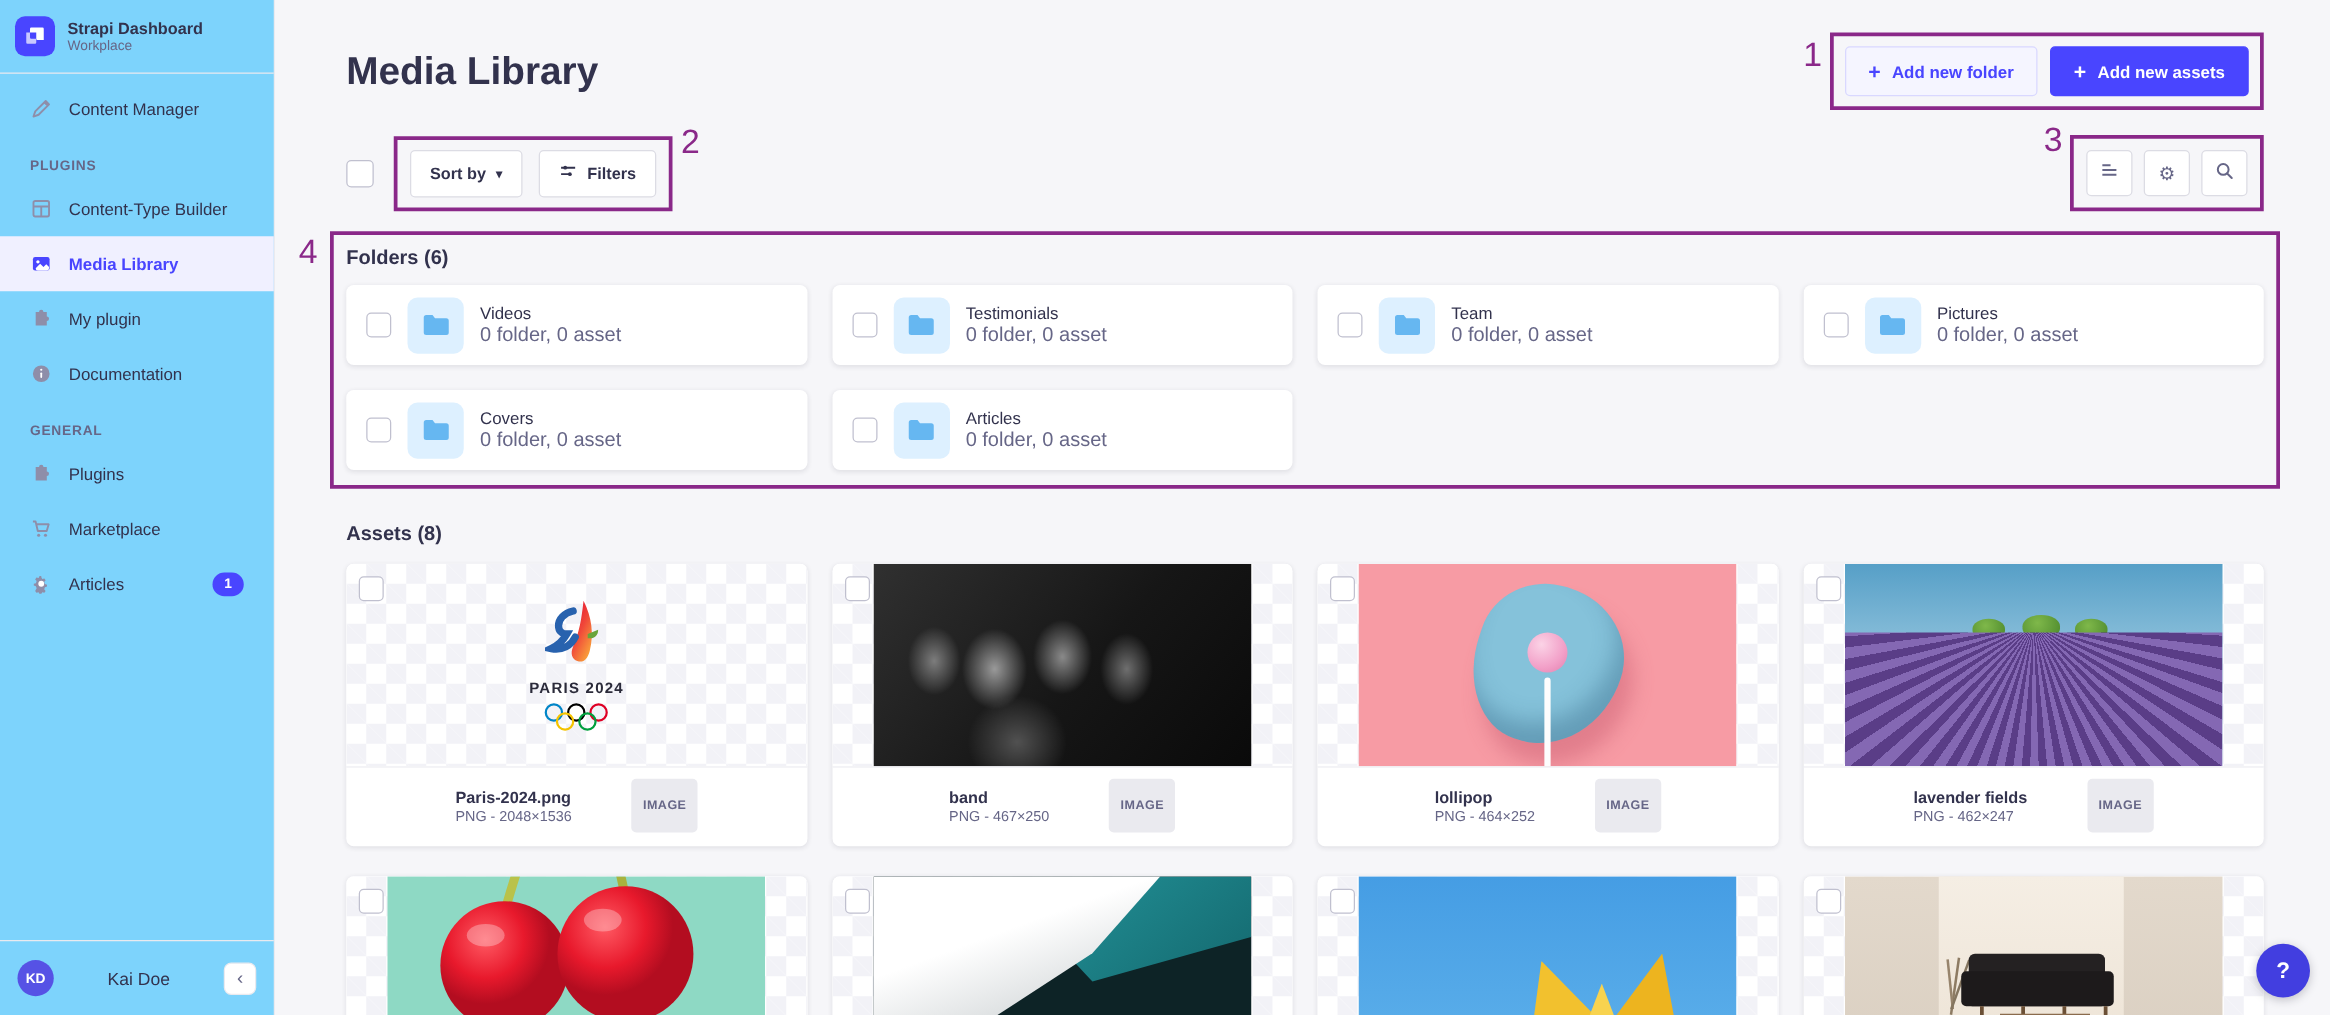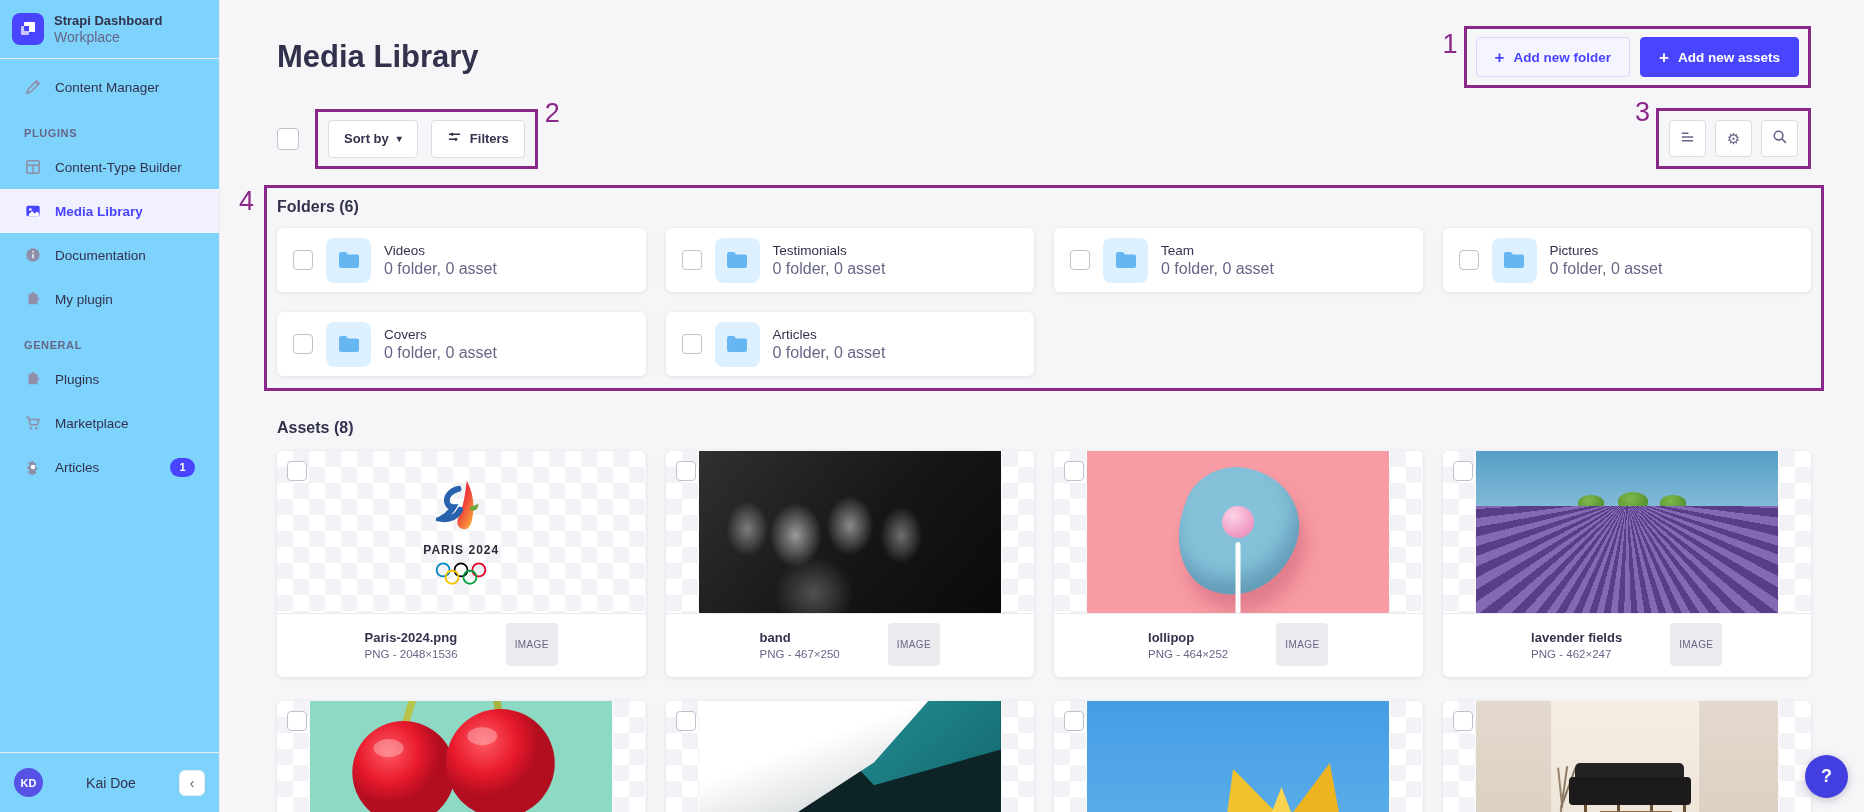--- a/index.html
+++ b/index.html
@@ -12,21 +12,21 @@
   :root{
     --accent:#4945ff; --ann:#8a2889; --txt:#32324d; --muted:#666687;
     --line:#eaeaef; --btnline:#dcdce4;
   }
 
   
   .sidebar{ width:220px; flex-shrink:0; background:#7dd3fc; border-right:1px solid var(--line); display:flex; flex-direction:column; }
   .brand{ display:flex; align-items:center; gap:10px; padding:13px 12px; border-bottom:1px solid var(--line); }
   .brand-logo{ width:32px; height:32px; border-radius:8px; background:var(--accent); display:flex; align-items:center; justify-content:center; flex-shrink:0;}
   .brand-title{ font-size:13px; font-weight:bold; color:var(--txt); line-height:1.25;}
-  .brand-sub{ font-size:14px; color:var(--muted); }
+  .brand-sub{ font-size:11px; color:var(--muted); }
   nav{ padding-top:6px; }
   .nav-item{ display:flex; align-items:center; gap:13px; height:44px; padding:0 24px; font-size:13.5px; color:var(--txt); cursor:pointer; }
   .nav-item .ic{ width:18px; height:18px; display:flex; align-items:center; justify-content:center; color:#8e8ea9; }
   .nav-item.active{ background:#f0f0ff; color:var(--accent); font-weight:bold; }
   .nav-item.active .ic{ color:var(--accent); }
   .nav-label{ flex:1; }
   .section-label{ font-size:11px; font-weight:bold; letter-spacing:.6px; color:var(--muted); padding:18px 24px 6px; }
   .badge-pill{ background:var(--accent); color:#fff; font-size:11px; font-weight:bold; min-width:25px; height:19px; border-radius:10px; display:flex; align-items:center; justify-content:center; padding:0 6px;}
   .sidebar-footer{ margin-top:auto; border-top:1px solid var(--line); padding:15px 14px; display:flex; align-items:center; }
   .avatar{ width:29px; height:29px; border-radius:50%; background:#5652e5; color:#fff; font-size:11px; font-weight:bold; display:flex; align-items:center; justify-content:center; }
@@ -83,21 +83,21 @@
     background-image:
       linear-gradient(45deg,#f2f2f7 25%,transparent 25%,transparent 75%,#f2f2f7 75%),
       linear-gradient(45deg,#f2f2f7 25%,transparent 25%,transparent 75%,#f2f2f7 75%);
     background-size:32px 32px; background-position:0 0,16px 16px;
   }
   .asset-checkbox{ position:absolute; top:10px; left:10px; width:20px; height:20px; background:#fff; border:1px solid #c0c0cf; border-radius:4px; z-index:3; cursor:pointer;}
   .photo{ width:82%; height:100%; position:relative; overflow:hidden; }
   .asset-footer{ display:flex; align-items:center; justify-content:center; padding:9px 14px 11px; border-top:1px solid var(--line); }
   .asset-name{ font-size:13px; font-weight:bold; color:var(--txt); }
   .asset-meta{ font-size:11.5px; color:var(--muted); margin-top:3px; }
-  .badge-type{ background:#eaeaef; color:var(--muted); font-size:10px; font-weight:normal; letter-spacing:.4px; padding:16px 9px; border-radius:4px;margin-left:48px; }
+  .badge-type{ background:#eaeaef; color:var(--muted); font-size:10px; font-weight:bold; letter-spacing:.4px; padding:16px 9px; border-radius:4px;margin-left:48px; }
 
   
   .art-paris{ width:100%; height:100%; display:flex; flex-direction:column; align-items:center; justify-content:center; gap:4px; }
   .paris-text{ font-size:12px; font-weight:bold; color:#2b2b3a; letter-spacing:1px; }
 
   .art-band{ background:
       radial-gradient(ellipse 34px 44px at 16% 48%, #7d7d7d 0%, transparent 62%),
       radial-gradient(ellipse 42px 52px at 32% 52%, #9a9a9a 0%, transparent 62%),
       radial-gradient(ellipse 38px 48px at 50% 46%, #8a8a8a 0%, transparent 62%),
       radial-gradient(ellipse 34px 46px at 67% 52%, #6f6f6f 0%, transparent 62%),
@@ -194,35 +194,35 @@
             <circle cx="6" cy="7.3" r="1.5" fill="#fff"></circle>
             <path d="M4 13l4-4 3 3 2.5-2.5L16 12v1a2 2 0 0 1-2 2H6a2 2 0 0 1-2-2z" fill="#fff"></path>
           </svg>
       </span>
       <span class="nav-label">Media Library</span>
     </div>
 
     <div class="nav-item">
       <span class="ic">
         <svg width="16" height="16" viewBox="0 0 18 18">
+            <path d="M7 3a2 2 0 1 1 4 0h3v4a2 2 0 1 1 0 4v4H4V3h3z" fill="currentColor"></path>
+          </svg>
+      </span>
+      <span class="nav-label">My plugin</span>
+    </div>
+
+    <div class="nav-item">
+      <span class="ic">
+        <svg width="16" height="16" viewBox="0 0 18 18">
             <circle cx="9" cy="9" r="7.5" fill="currentColor"></circle>
             <rect x="8.2" y="7.8" width="1.6" height="5" rx=".8" fill="#fff"></rect>
             <circle cx="9" cy="5.4" r="1" fill="#fff"></circle>
           </svg>
       </span>
       <span class="nav-label">Documentation</span>
-    </div>
-
-    <div class="nav-item">
-      <span class="ic">
-        <svg width="16" height="16" viewBox="0 0 18 18">
-            <path d="M7 3a2 2 0 1 1 4 0h3v4a2 2 0 1 1 0 4v4H4V3h3z" fill="currentColor"></path>
-          </svg>
-      </span>
-      <span class="nav-label">My plugin</span>
     </div>
 
     <div class="section-label">GENERAL</div>
 
     <div class="nav-item">
       <span class="ic">
         <svg width="16" height="16" viewBox="0 0 18 18">
             <path d="M7 3a2 2 0 1 1 4 0h3v4a2 2 0 1 1 0 4v4H4V3h3z" fill="currentColor"></path>
           </svg>
       </span>

